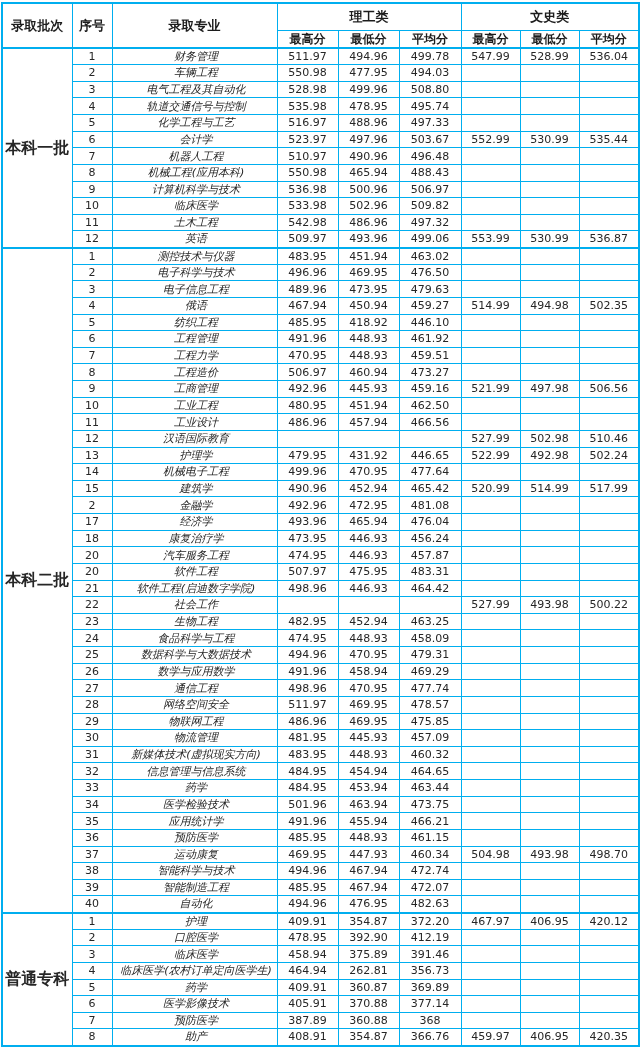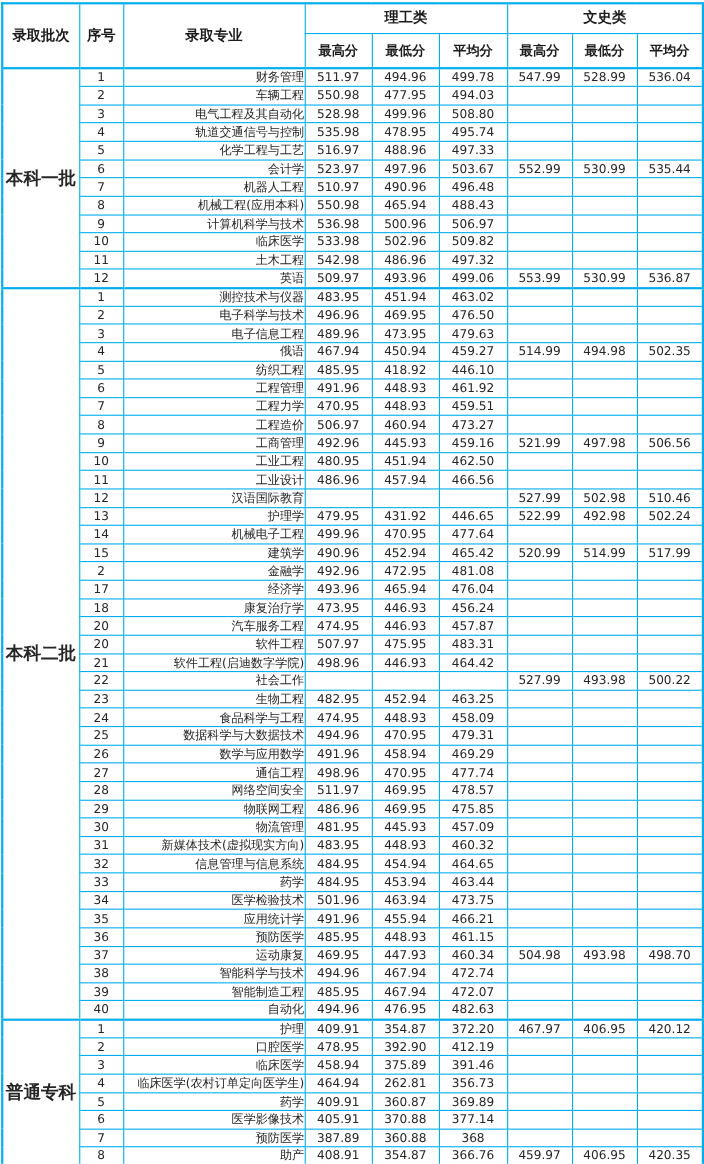--- a/index.html
+++ b/index.html
@@ -16,24 +16,24 @@
     position: absolute; left: 1px; top: 2px; width: 637px;
     border-collapse: collapse; table-layout: fixed;
     border: 2px solid var(--cyan);
   }
   .scores th, .scores td {
     border: 1px solid var(--cyan);
     padding: 0; overflow: hidden; white-space: nowrap;
     line-height: 1;
   }
   .scores thead tr.group-row th { height: 27px; font-size: 13px; }
-  .scores thead tr.sub-row th { height: 32px; font-size: 12px; }
+  .scores thead tr.sub-row th { height: 18px; font-size: 12px; }
   .scores th { font-weight: bold; color: #1c1c1c; text-align: center; }
   .scores tbody td { height: 16.63px; font-size: 11px; text-align: center; color: var(--ink); }
-  .scores td.major { text-align: right; padding-left: 3px; }
+  .scores td.major { text-align: center; padding-left: 3px; font-style: italic; }
   .scores td.batch { font-weight: bold; font-size: 16px; text-align: center; }
   .scores tr.section-start td { border-top: 2px solid var(--cyan); }
 
   .watermark {
     position: absolute; right: 1px; top: 1023px; z-index: 6;
     font-size: 23px; font-weight: bold; white-space: nowrap;
     color: #9c9c9c;
     text-shadow: 2px 2px 0 #ffffff, -1px -1px 0 #ffffff, 1px -1px 0 #ffffff,
                  -1px 1px 0 #ffffff, 1px 1px 0 #ffffff;
   }

